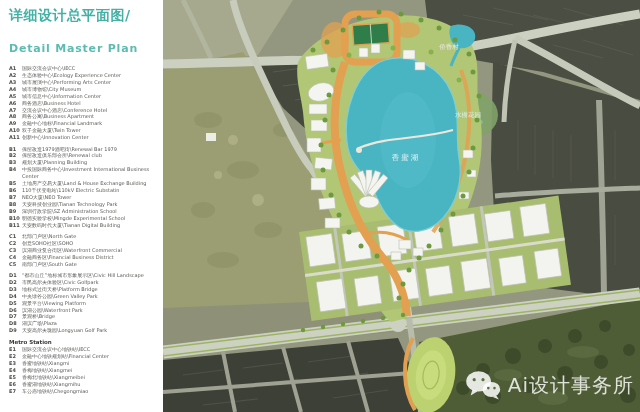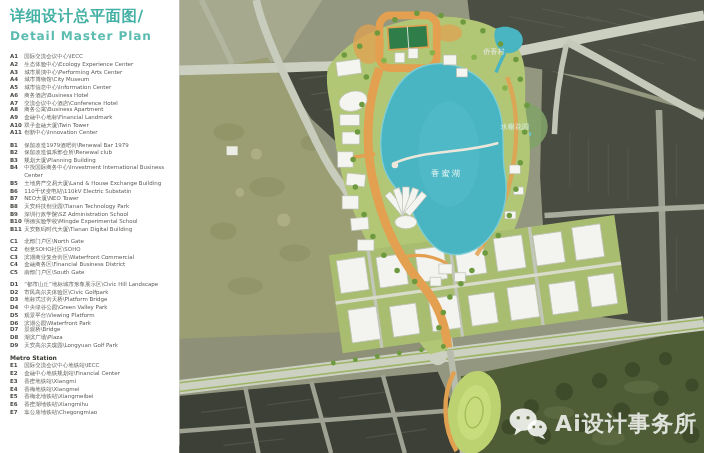--- a/index.html
+++ b/index.html
@@ -2,32 +2,32 @@
 <html><head>
 <meta charset="utf-8">
 <style>
   html,body{margin:0;padding:0;background:#e8e8e8}
   .stage{position:relative;width:640px;height:412px;overflow:hidden;background:#fff;
          font-family:"DejaVu Sans","Liberation Sans",sans-serif}
   
   .panel{position:absolute;left:0;top:0;width:163px;height:405px;background:#ffffff;
          padding:7px 4px 0 9px;box-sizing:border-box;z-index:3;overflow:hidden}
   .title{font-size:14px;font-weight:bold;color:#45b1a5;letter-spacing:.5px;line-height:1.15}
-  .subtitle{font-size:11px;font-weight:bold;color:#5cbcb0;letter-spacing:.8px;margin-top:3px}
+  .subtitle{font-size:11px;font-weight:bold;color:#5cbcb0;letter-spacing:.8px;margin-top:19px}
   .legend{margin-top:10px}
   .legend-block{margin-bottom:4.5px}
   .legend-row{display:flex;font-size:5px;line-height:6.9px;color:#5c5c58}
   .lid{flex:0 0 13px;font-weight:bold;color:#4b4b47}
   .ltx{flex:1}
   .legend-header{font-size:5.5px;font-weight:bold;color:#3a3a36;margin:3px 0 1.5px}
   
   .map{position:absolute;left:163px;top:0;width:477px;height:412px;background:#737373}
   .map svg{display:block}
   .watermark{position:absolute;right:6px;bottom:12px;display:flex;align-items:center;gap:7px;z-index:4}
-  .wm-text{font-size:20px;color:rgba(255,255,255,.82);font-weight:700;letter-spacing:1px}
+  .wm-text{font-size:20px;color:rgba(255,255,255,.82);font-weight:400;letter-spacing:1px}
 </style>
 </head>
 <body>
 
 <div class="stage">
 
   <div class="panel">
     <div class="title">详细设计总平面图/</div>
     <div class="subtitle">Detail Master Plan</div>
     <div class="legend" id="legend-list">

